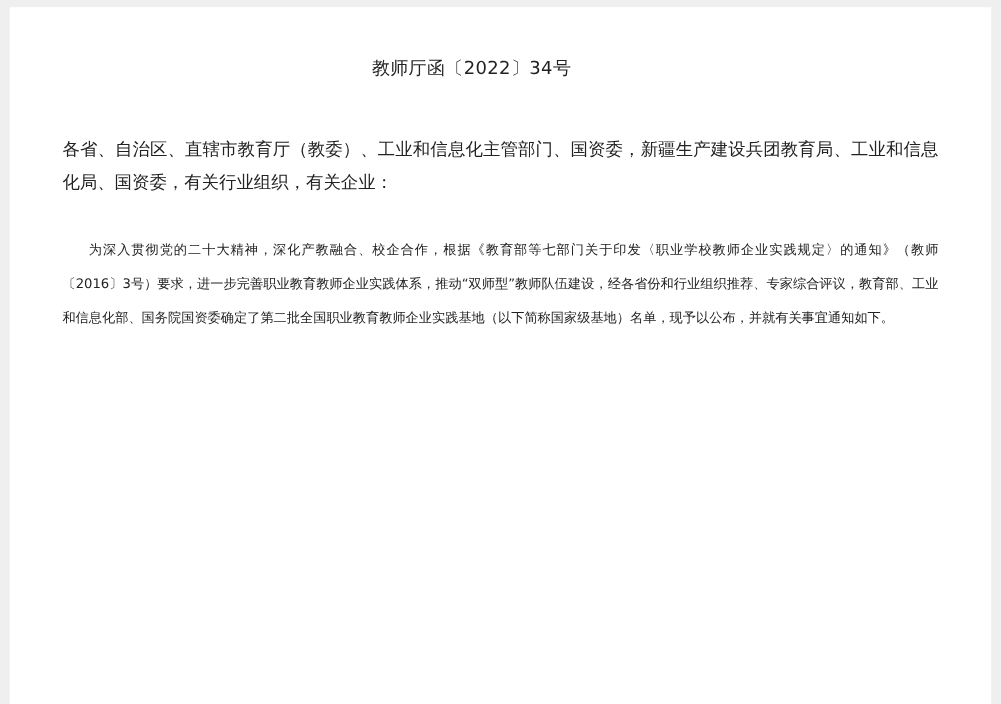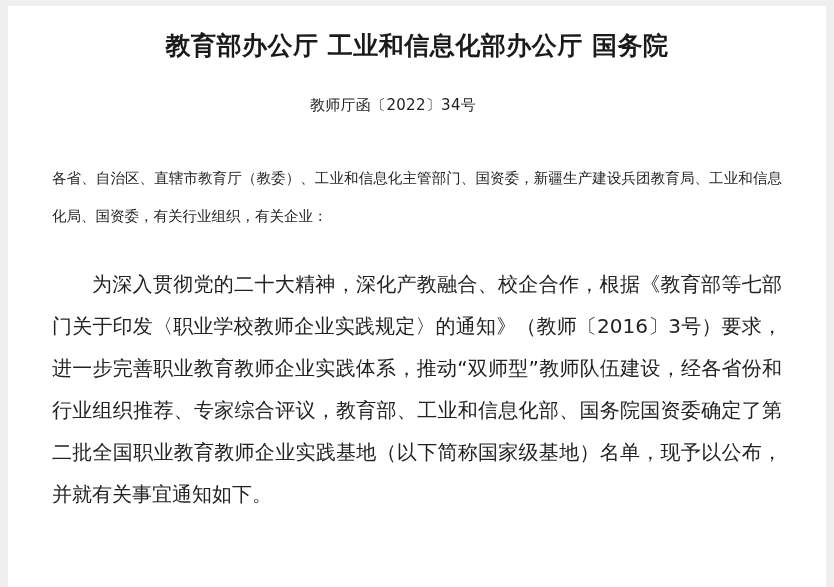--- a/index.html
+++ b/index.html
@@ -51,30 +51,30 @@
     font-family: "DejaVu Sans", "Liberation Sans", sans-serif;
     font-size: 15px;
     color: #222222;
     letter-spacing: 0.3px;
   }
   .recipients {
     margin-top: 44px;
     padding: 0 22px 0 22px;
     font-family: "DejaVu Sans", "Liberation Sans", sans-serif;
     font-size: 14.5px;
-    line-height: 38px;
+    line-height: 28px;
     color: #222222;
     text-align: justify;
   }
   .para {
     margin-top: 28px;
     padding: 0 22px 0 22px;
     font-family: "DejaVu Sans", "Liberation Sans", sans-serif;
-    font-size: 20px;
-    line-height: 42px;
+    font-size: 11px;
+    line-height: 28px;
     color: #222222;
     text-align: justify;
     text-indent: 2em;
   }
   .edge-left, .edge-right {
     position: absolute;
     top: 0;
     width: 8px;
     height: 587px;
     background: #efefef;
@@ -94,21 +94,20 @@
 <body>
 
 <div class="page">
   <div class="edge-top"></div>
   <div class="edge-left"></div>
   <div class="edge-right"></div>
 
   <div class="doc-body">
 
     <div class="title-block">
-      <div class="title-line">教育部办公厅 工业和信息化部办公厅 国务院</div>
     </div>
 
     <div class="docnum-row">教师厅函〔2022〕34号</div>
 
     <div class="recipients">各省、自治区、直辖市教育厅（教委）、工业和信息化主管部门、国资委，新疆生产建设兵团教育局、工业和信息化局、国资委，有关行业组织，有关企业：</div>
 
     <div class="para">为深入贯彻党的二十大精神，深化产教融合、校企合作，根据《教育部等七部门关于印发〈职业学校教师企业实践规定〉的通知》（教师〔2016〕3号）要求，进一步完善职业教育教师企业实践体系，推动“双师型”教师队伍建设，经各省份和行业组织推荐、专家综合评议，教育部、工业和信息化部、国务院国资委确定了第二批全国职业教育教师企业实践基地（以下简称国家级基地）名单，现予以公布，并就有关事宜通知如下。</div>
 
   </div>
 </div>

